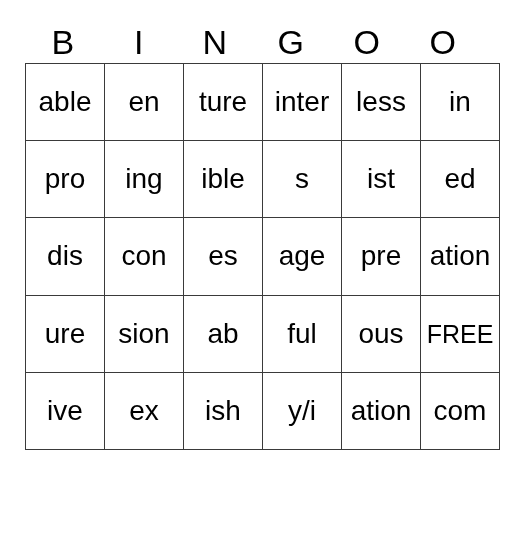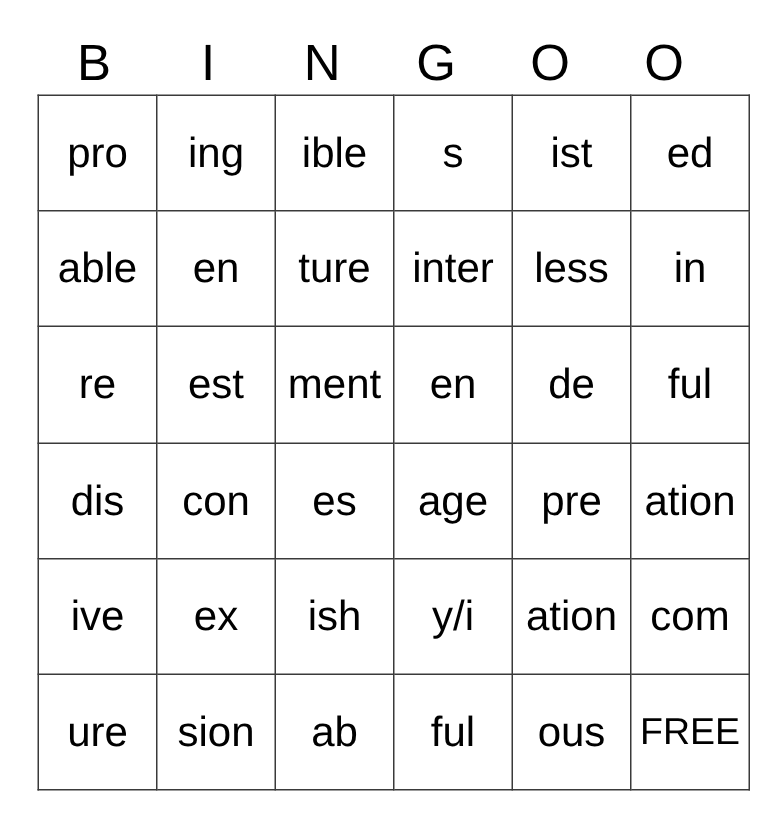--- a/index.html
+++ b/index.html
@@ -71,63 +71,55 @@
     <div class="header-cell">I</div>
     <div class="header-cell">N</div>
     <div class="header-cell">G</div>
     <div class="header-cell">O</div>
     <div class="header-cell">O</div>
   </div>
 
   <table id="grid">
     <tbody>
       <tr>
-        <td>pro</td>
-        <td>ing</td>
-        <td>ible</td>
-        <td>s</td>
-        <td>ist</td>
-        <td>ed</td>
-      </tr>
-      <tr>
         <td>able</td>
         <td>en</td>
         <td>ture</td>
         <td>inter</td>
         <td>less</td>
         <td>in</td>
       </tr>
       <tr>
-        <td>re</td>
-        <td>est</td>
-        <td>ment</td>
-        <td>en</td>
-        <td>de</td>
-        <td>ful</td>
+        <td>pro</td>
+        <td>ing</td>
+        <td>ible</td>
+        <td>s</td>
+        <td>ist</td>
+        <td>ed</td>
       </tr>
       <tr>
         <td>dis</td>
         <td>con</td>
         <td>es</td>
         <td>age</td>
         <td>pre</td>
         <td>ation</td>
       </tr>
       <tr>
+        <td>ure</td>
+        <td>sion</td>
+        <td>ab</td>
+        <td>ful</td>
+        <td>ous</td>
+        <td class="fit">FREE</td>
+      </tr>
+      <tr>
         <td>ive</td>
         <td>ex</td>
         <td>ish</td>
         <td>y/i</td>
         <td>ation</td>
         <td>com</td>
       </tr>
-      <tr>
-        <td>ure</td>
-        <td>sion</td>
-        <td>ab</td>
-        <td>ful</td>
-        <td>ous</td>
-        <td class="fit">FREE</td>
-      </tr>
     </tbody>
   </table>
 
 </div>
 
 </body></html>

